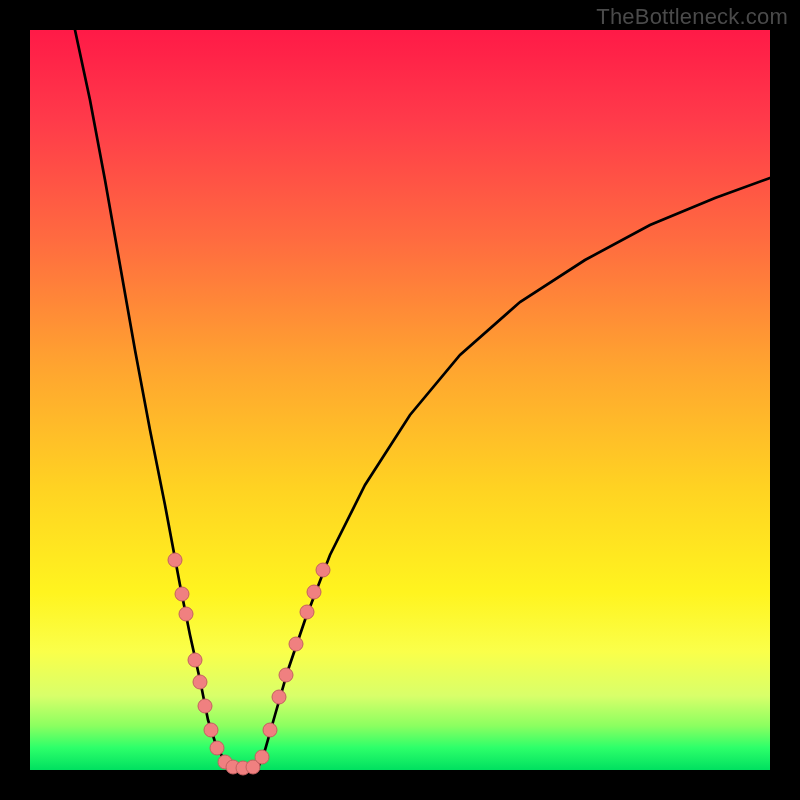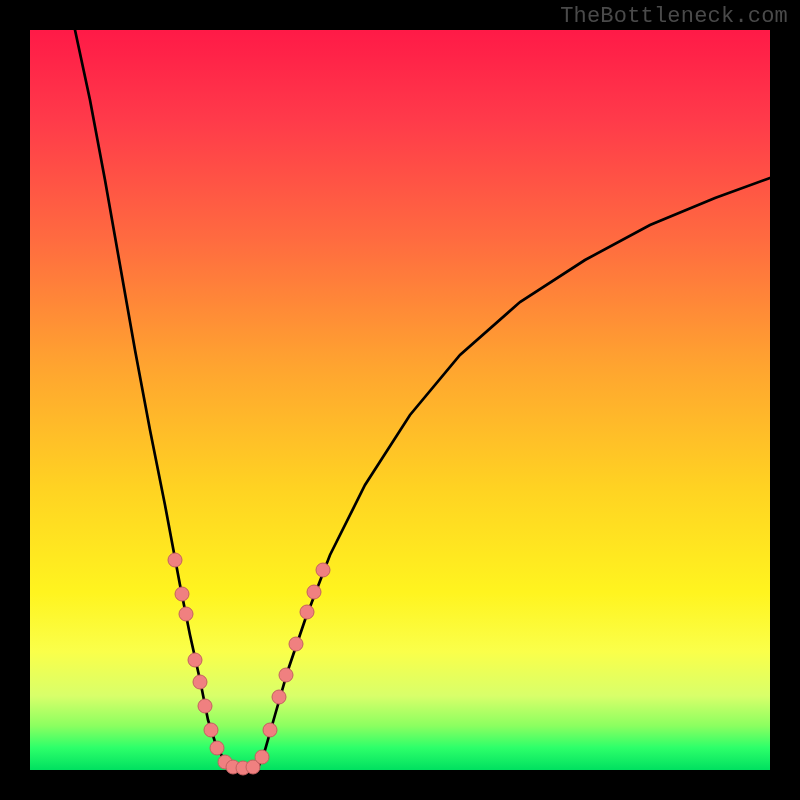--- a/index.html
+++ b/index.html
@@ -9,21 +9,20 @@
     height: 800px;
     overflow: hidden;
     background: #000;
     font-family: Arial, Helvetica, sans-serif;
   }
   .outer {
     width: 800px;
     height: 800px;
     background: #000;
     position: relative;
-    font-family: Liberation Mono, monospace;
   }
   .plot {
     position: absolute;
     left: 30px;
     top: 30px;
     width: 740px;
     height: 740px;
     
     background: linear-gradient(
       to bottom,

